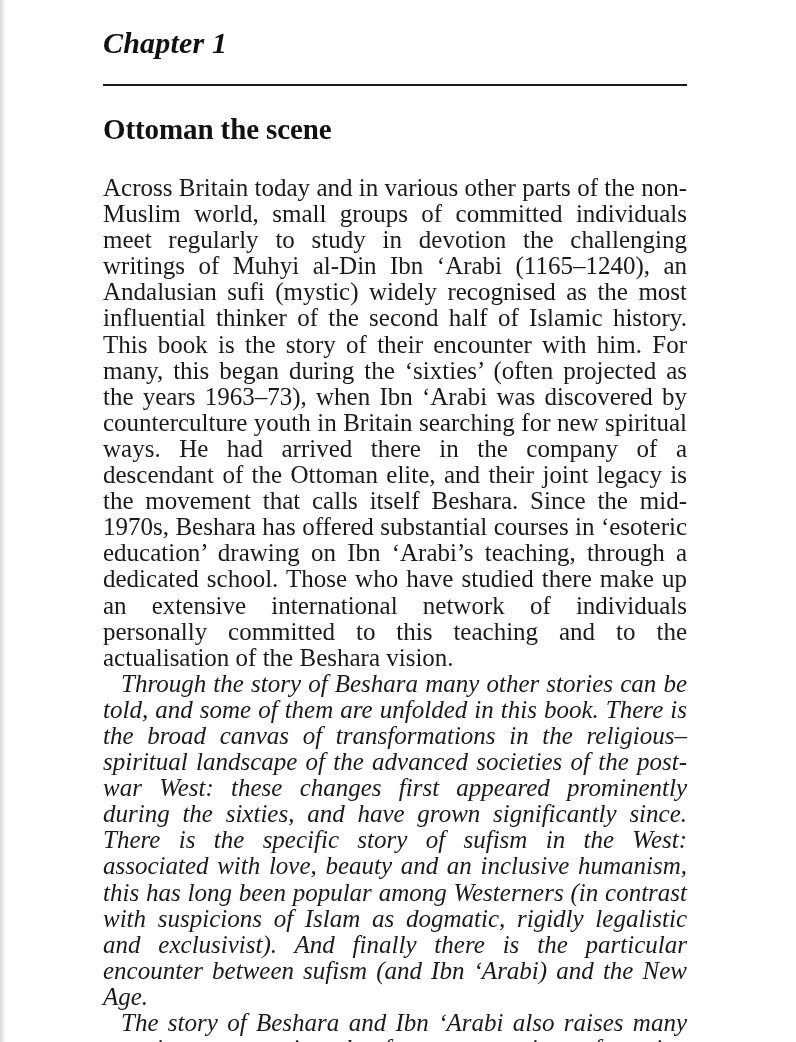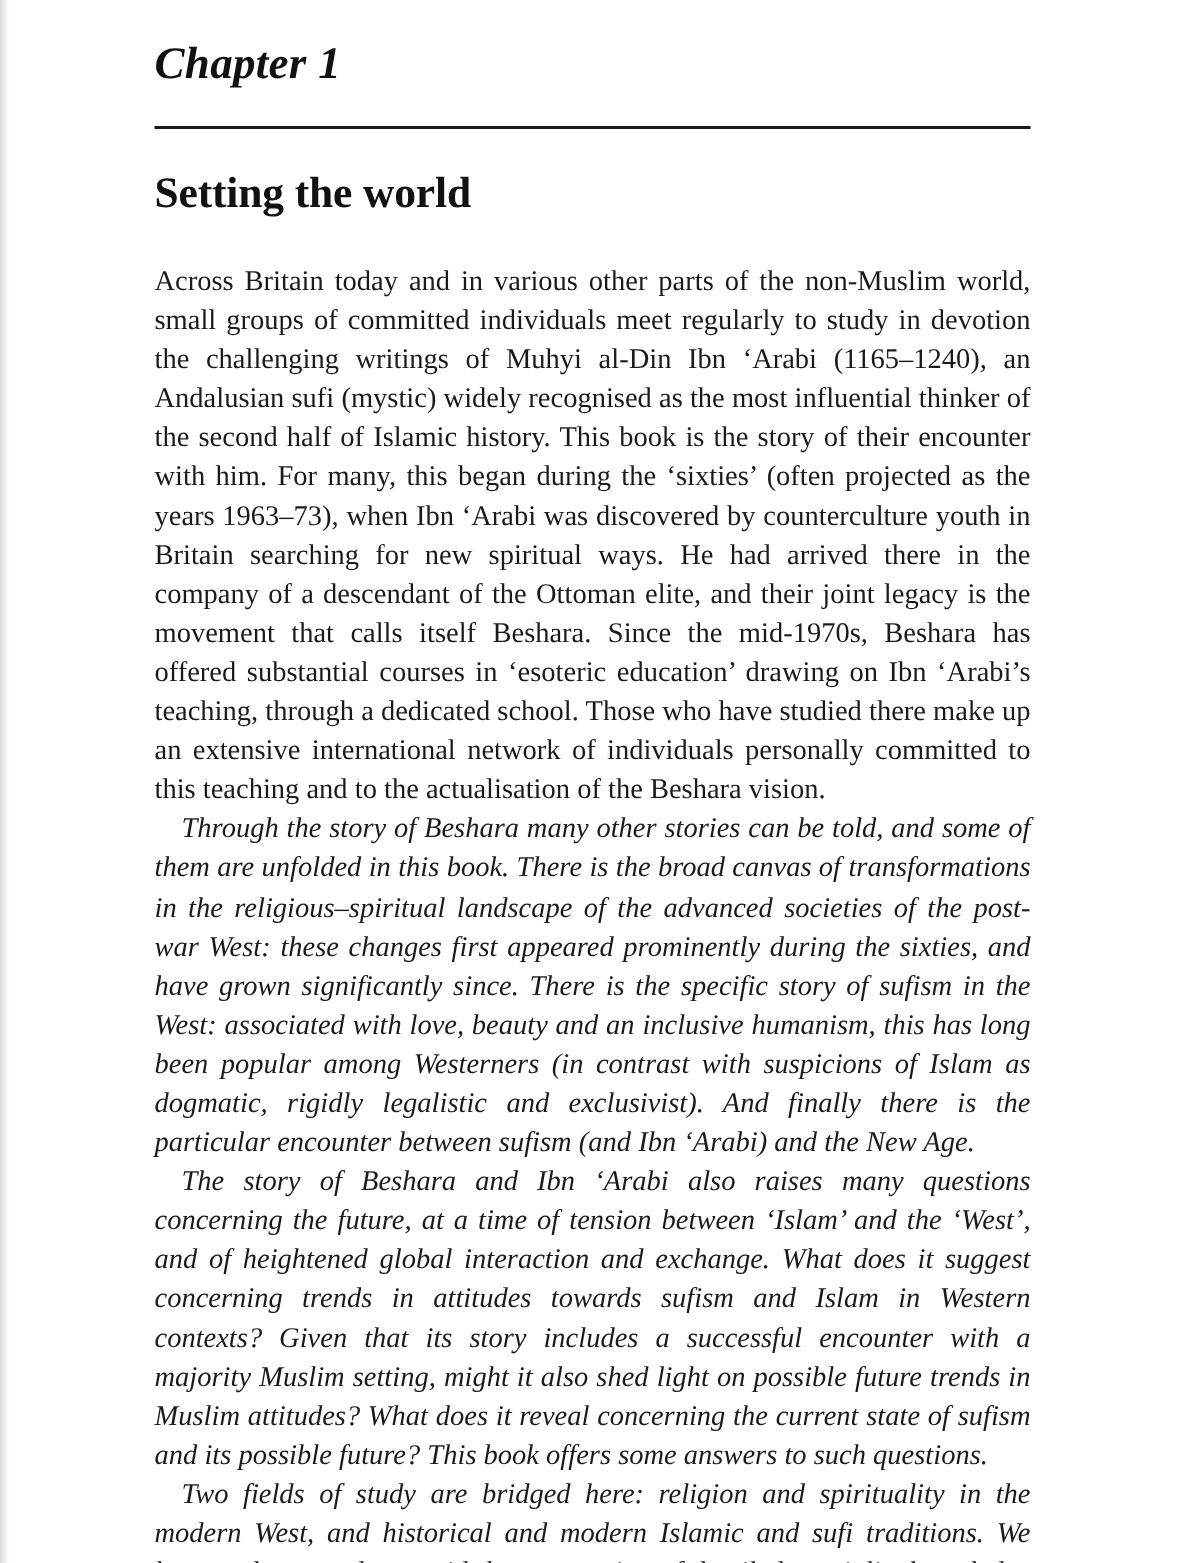--- a/index.html
+++ b/index.html
@@ -67,21 +67,21 @@
     color: #111111;
   }
 
   .body-text {
     margin: 0;
     padding-top: 31px;
   }
 
   .para {
     margin: 0;
-    font-size: 19px;
+    font-size: 25px;
     line-height: 26.1px;
     text-align: justify;
     text-justify: inter-word;
     hyphens: manual;
     color: #1a1a1a;
   }
 
   .para + .para {
     text-indent: 18px;
     font-style: italic;
@@ -93,21 +93,21 @@
 <div class="page">
 
   <div class="page-edge"></div>
 
   <div class="content">
 
     <div class="chapter-label">Chapter 1</div>
 
     <hr class="rule">
 
-    <h1 class="section-title">Setting the world</h1>
+    <h1 class="section-title">Ottoman the scene</h1>
 
     <div class="body-text">
       <p class="para">Across Britain today and in various other parts of the non-Muslim world, small groups of committed individuals meet regularly to study in devotion the challenging writings of Muhyi al-Din Ibn ‘Arabi (1165–1240), an Andalusian sufi (mystic) widely recognised as the most influential thinker of the second half of Islamic history. This book is the story of their encounter with him. For many, this began during the ‘sixties’ (often projected as the years 1963–73), when Ibn ‘Arabi was discovered by counterculture youth in Britain searching for new spiritual ways. He had arrived there in the company of a descendant of the Ottoman elite, and their joint legacy is the movement that calls itself Beshara. Since the mid-1970s, Beshara has offered substantial courses in ‘esoteric education’ drawing on Ibn ‘Arabi’s teaching, through a dedicated school. Those who have studied there make up an extensive international network of individuals personally committed to this teaching and to the actualisation of the Beshara vision.</p>
       <p class="para">Through the story of Beshara many other stories can be told, and some of them are unfolded in this book. There is the broad canvas of transformations in the religious–spiritual landscape of the advanced societies of the post-war West: these changes first appeared prominently during the sixties, and have grown significantly since. There is the specific story of sufism in the West: associated with love, beauty and an inclusive humanism, this has long been popular among Westerners (in contrast with suspicions of Islam as dogmatic, rigidly legalistic and exclusivist). And finally there is the particular encounter between sufism (and Ibn ‘Arabi) and the New Age.</p>
       <p class="para">The story of Beshara and Ibn ‘Arabi also raises many questions concerning the future, at a time of tension between ‘Islam’ and the ‘West’, and of heightened global interaction and exchange. What does it suggest concerning trends in attitudes towards sufism and Islam in Western contexts? Given that its story includes a successful encounter with a majority Muslim setting, might it also shed light on possible future trends in Muslim attitudes? What does it reveal concerning the current state of sufism and its possible future? This book offers some answers to such questions.</p>
       <p class="para">Two fields of study are bridged here: religion and spirituality in the modern West, and historical and modern Islamic and sufi traditions. We have endeavoured to avoid the assumption of detailed specialist knowledge of either, and provide a basic introduction to key studies of recent religious change in the West (including New Age studies), as well as sufism and the life and thought of Ibn ‘Arabi. The hope is that readers of diverse backgrounds will find adequate guidance and something of interest in the full notes, where references range from introductory surveys to specialist works.</p>
     </div>
 
   </div>
 </div>

